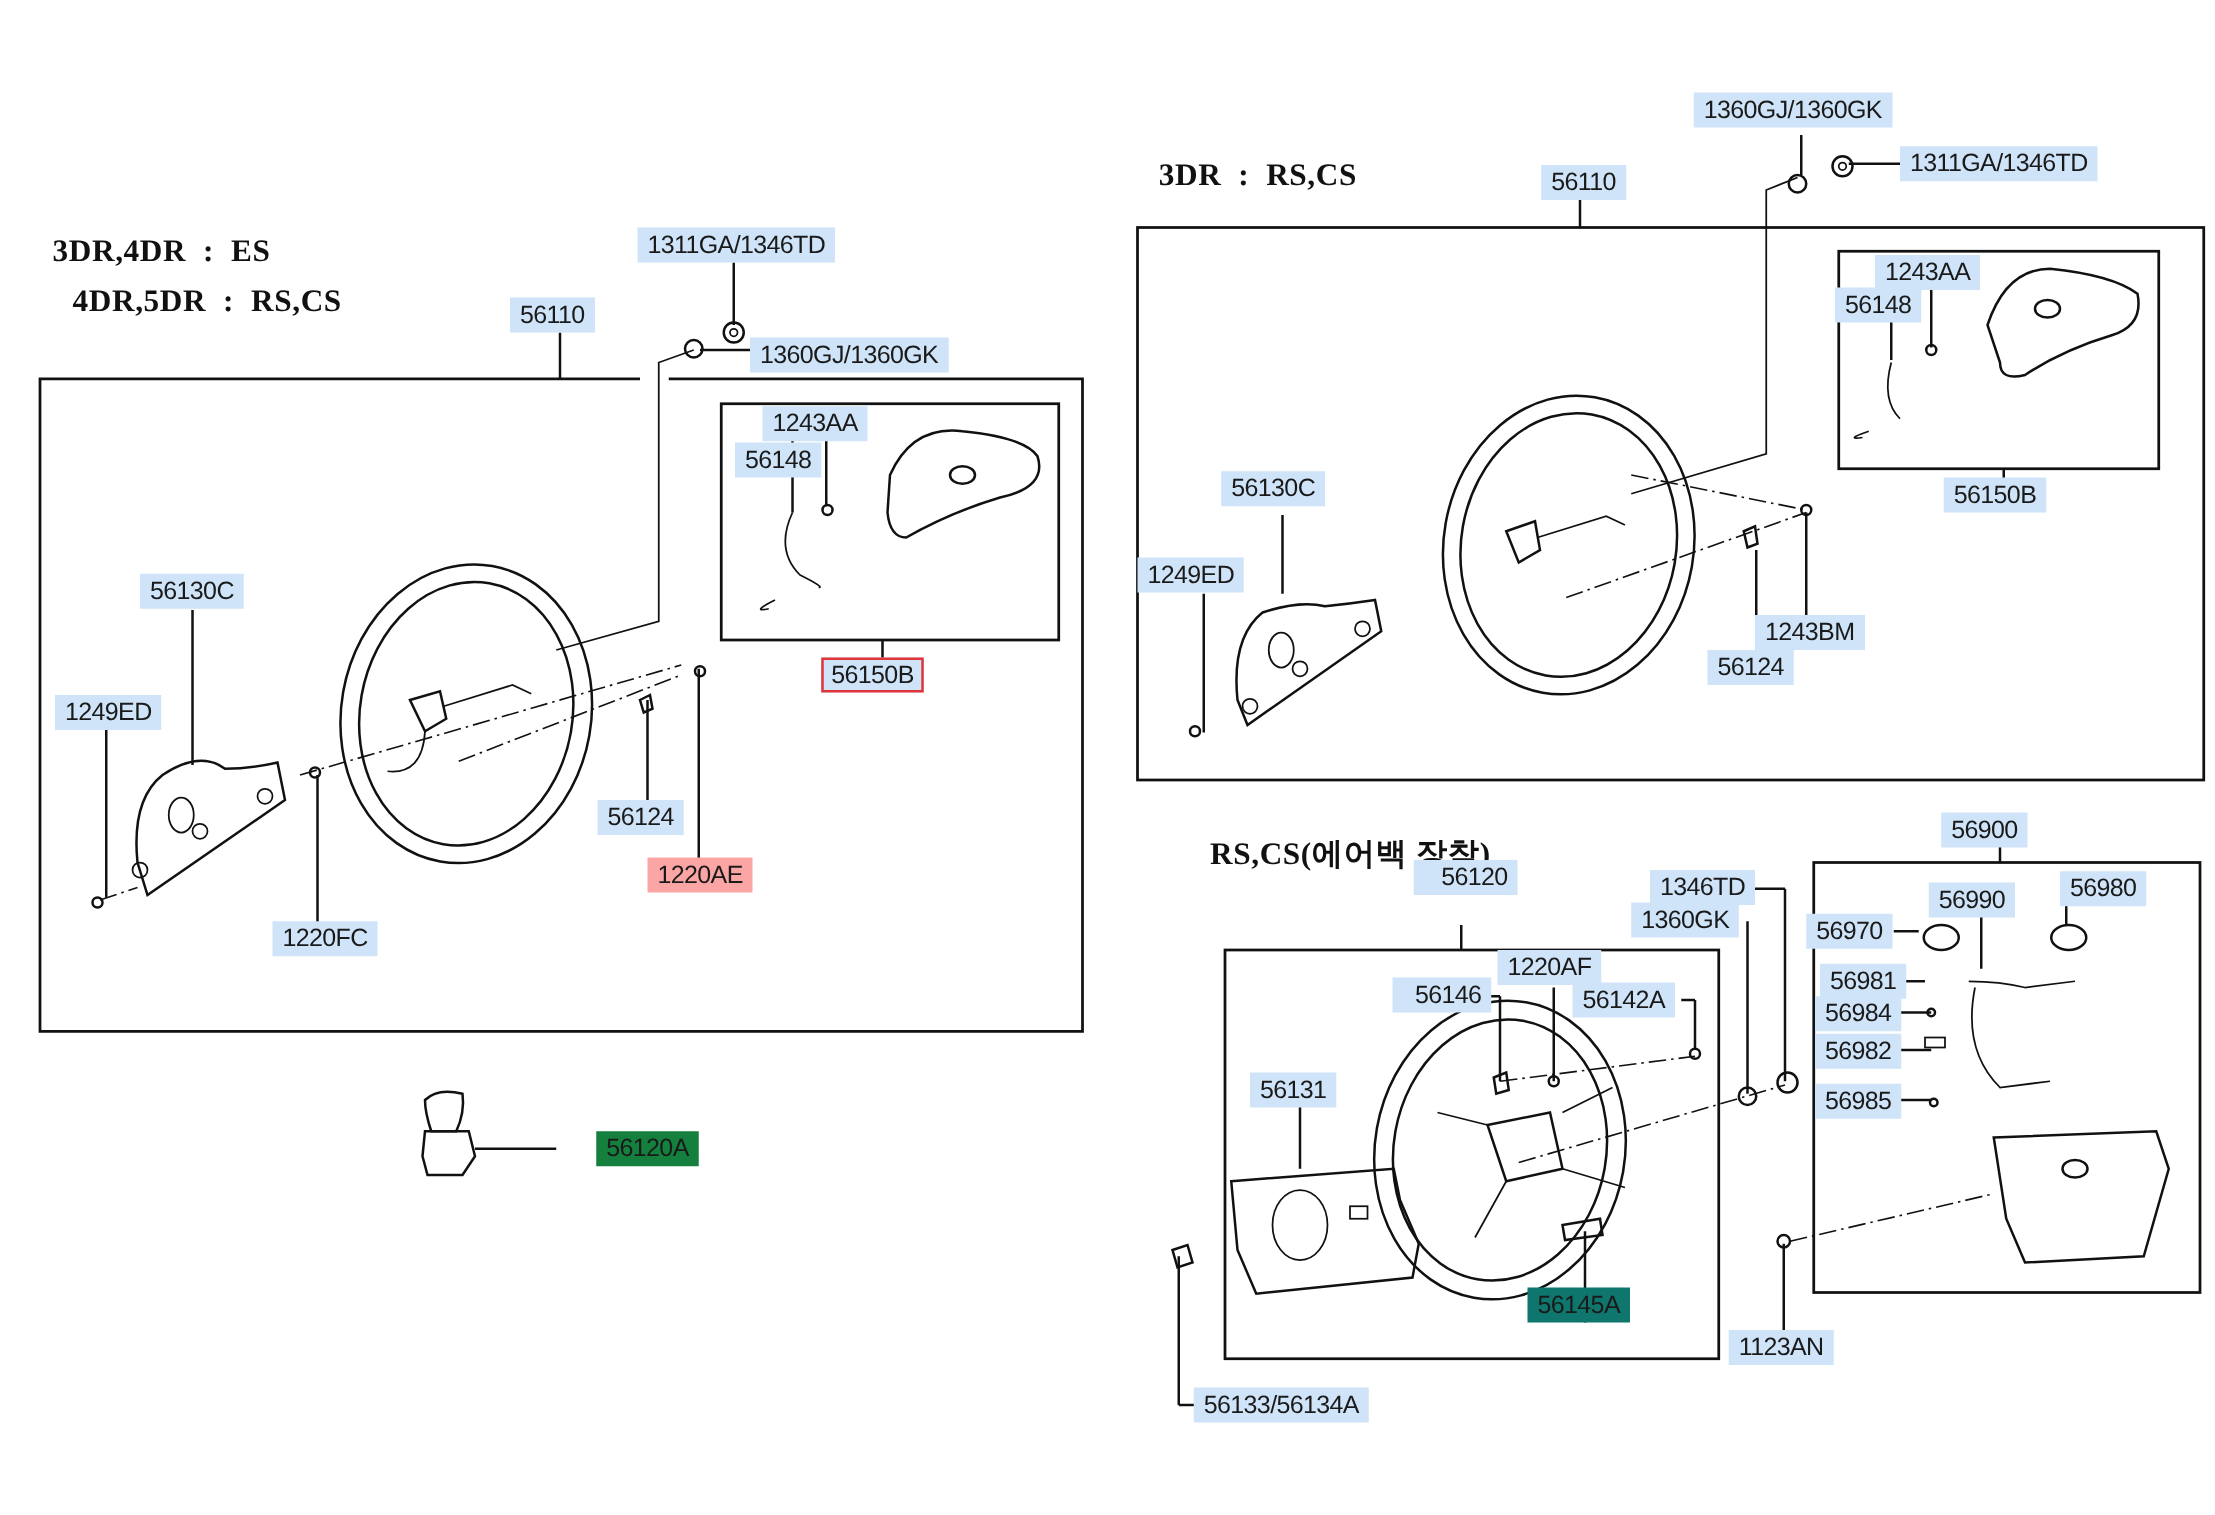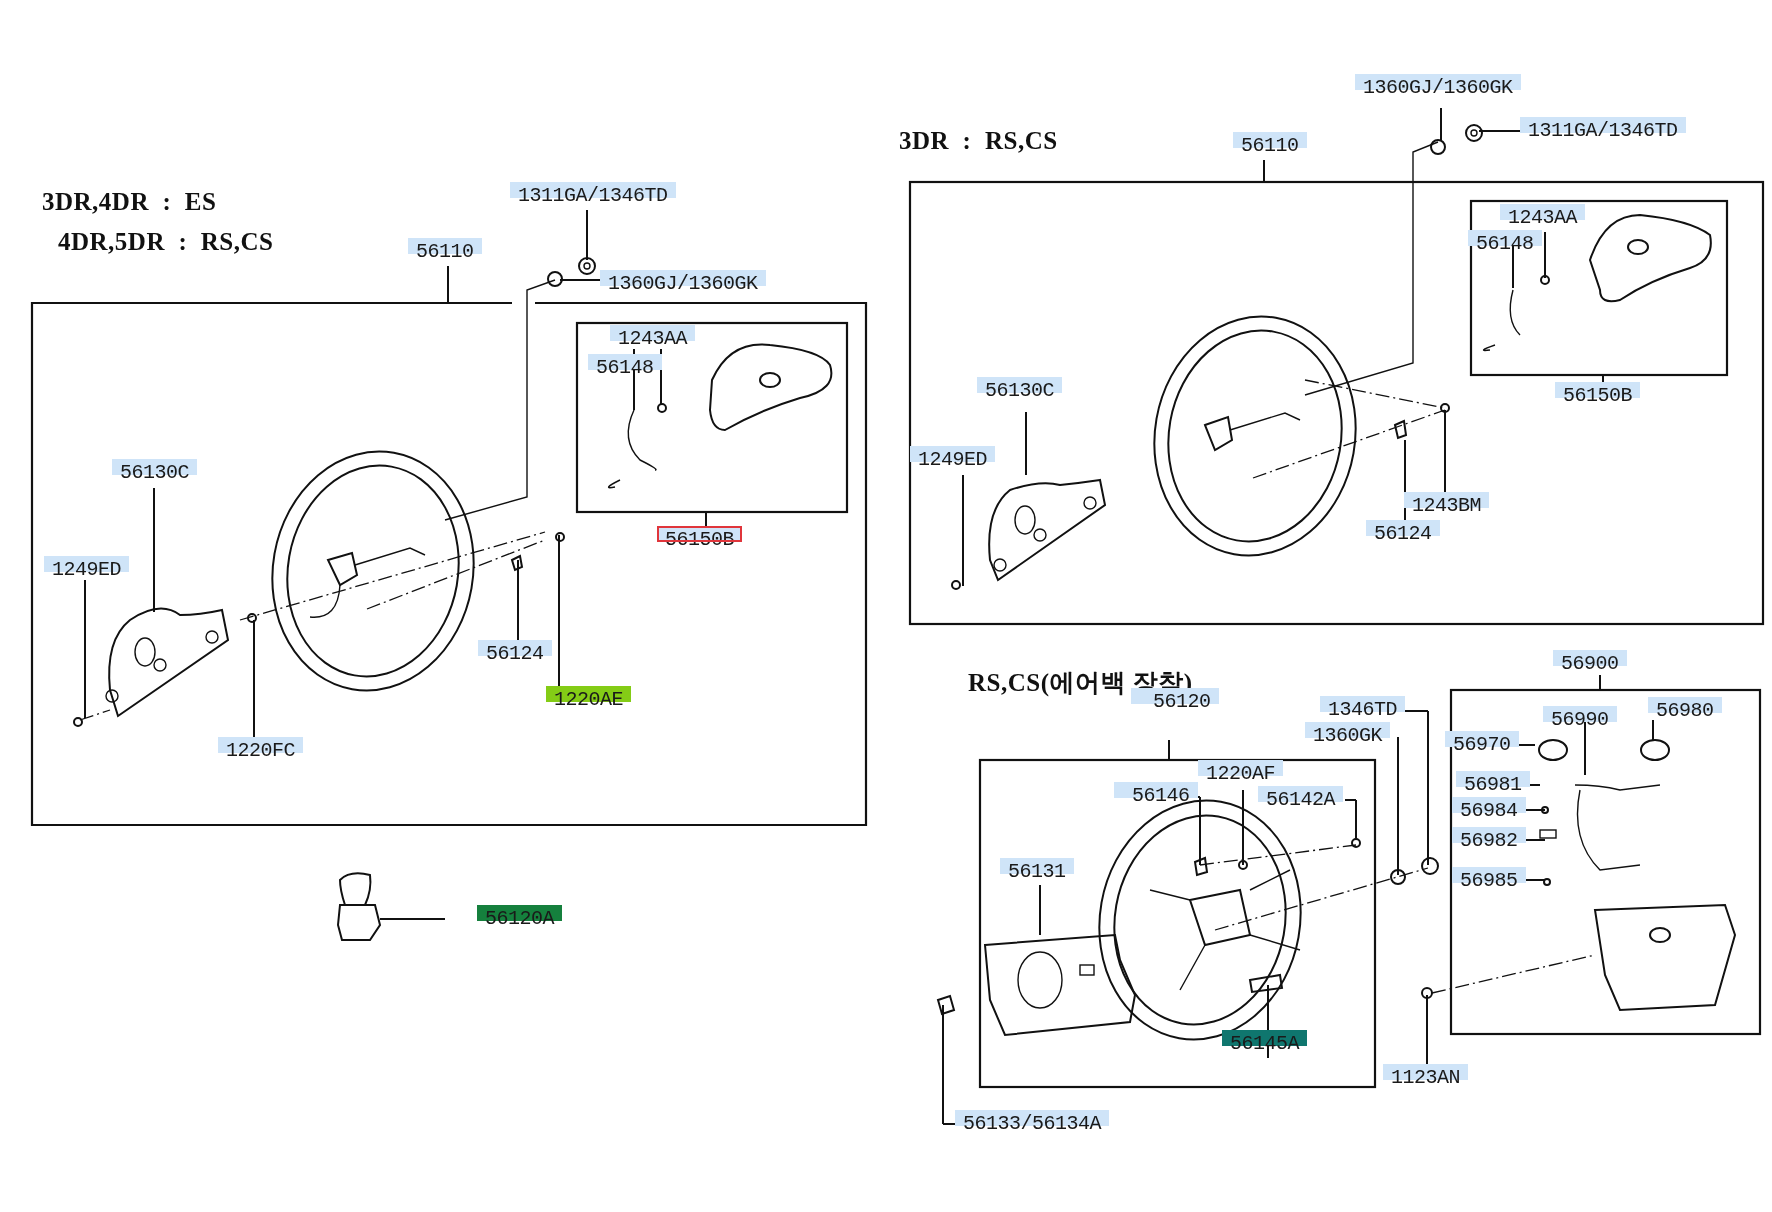--- a/index.html
+++ b/index.html
@@ -1,18 +1,18 @@
 <!DOCTYPE html>
 <html><head>
 <meta charset="utf-8">
 <style>
   html, body { margin: 0; padding: 0; background: #ffffff; }
   body { width: 1772px; height: 1212px; position: relative; overflow: hidden; font-family: "Liberation Sans", sans-serif; }
   .heading { position: absolute; font-family: "Liberation Serif", "DejaVu Serif", serif; font-weight: bold; font-size: 25px; color: #111; letter-spacing: 0.5px; white-space: pre; }
-  .lbl { position: absolute; background: #cfe4f8; color: #1a1a1a; font-size: 20px; height: 16px; line-height: 28px; padding: 0 8px; white-space: nowrap; font-family: Liberation Mono, monospace; letter-spacing: -0.5px; cursor: pointer; text-align: center; }
+  .lbl { position: absolute; background: #cfe4f8; color: #1a1a1a; font-size: 20px; height: 28px; line-height: 28px; padding: 0 8px; white-space: nowrap; font-family: Liberation Sans, sans-serif; letter-spacing: -0.5px; cursor: pointer; text-align: center; }
   .lbl.hl { outline: 2px solid #e0353b; outline-offset: -2px; }
   svg.drawing { position: absolute; left: 0; top: 0; }
   svg.drawing line, svg.drawing path, svg.drawing rect, svg.drawing ellipse, svg.drawing circle, svg.drawing polyline { fill: none; stroke: #111; }
   .box { stroke-width: 2.2; }
   .lead { stroke-width: 2; }
   .dash { stroke-width: 1.3; stroke-dasharray: 14 4 2 4; }
   .part { stroke-width: 2; }
   .thin { stroke-width: 1.4; }
 </style>
 </head>
@@ -163,34 +163,34 @@
     <circle class="part" cx="1547" cy="882" r="3"></circle>
     <path class="part" d="M1595 910 L1725 905 L1735 935 L1715 1005 L1620 1010 L1605 975 Z"></path>
     <ellipse class="part" cx="1660" cy="935" rx="10" ry="7"></ellipse>
     <line class="dash" x1="1432" y1="993" x2="1595" y2="955"></line>
     <circle class="part" cx="1427" cy="993" r="5"></circle>
   </g>
 </svg>
 
 <div class="heading" style="left:42px; top:188px;">3DR,4DR  :  ES</div>
 <div class="heading" style="left:58px; top:228px;">4DR,5DR  :  RS,CS</div>
-<div class="heading" style="left:899px; top:127px;">3DR  :  RS,CS</div>
+<div class="heading" style="left:927px; top:127px;">3DR  :  RS,CS</div>
 <div class="heading" style="left:968px; top:666px;">RS,CS(에어백 장착)</div>
 
 <div class="lbl" style="left: 408px; top: 238px; background: rgb(207, 228, 248);">56110</div>
 <div class="lbl" style="left: 510px; top: 182px; background: rgb(207, 228, 248);">1311GA/1346TD</div>
 <div class="lbl" style="left: 600px; top: 270px; background: rgb(207, 228, 248);">1360GJ/1360GK</div>
 <div class="lbl" style="left: 610px; top: 325px; background: rgb(207, 228, 248);">1243AA</div>
 <div class="lbl" style="left: 588px; top: 354px; background: rgb(207, 228, 248);">56148</div>
 <div class="lbl hl" style="left: 657px; top: 526px; background: rgb(207, 228, 248); outline-color: rgb(224, 53, 59);">56150B</div>
 <div class="lbl" style="left: 112px; top: 459px; background: rgb(207, 228, 248);">56130C</div>
 <div class="lbl" style="left: 44px; top: 556px; background: rgb(207, 228, 248);">1249ED</div>
 <div class="lbl" style="left: 218px; top: 737px; background: rgb(207, 228, 248);">1220FC</div>
 <div class="lbl" style="left: 478px; top: 640px; background: rgb(207, 228, 248);">56124</div>
-<div class="lbl" style="left: 518px; top: 686px; background: #84cc16; margin-left: 28px;">1220AE</div>
+<div class="lbl" style="left: 518px; top: 686px; background: #fca5a5;">1220AE</div>
 <div class="lbl" style="left: 445px; top: 905px; background: #15803d; margin-left: 32px;">56120A</div>
 
 <div class="lbl" style="left: 1233px; top: 132px; background: rgb(207, 228, 248);">56110</div>
 <div class="lbl" style="left: 1355px; top: 74px; background: rgb(207, 228, 248);">1360GJ/1360GK</div>
 <div class="lbl" style="left: 1520px; top: 117px; background: rgb(207, 228, 248);">1311GA/1346TD</div>
 <div class="lbl" style="left: 1500px; top: 204px; background: rgb(207, 228, 248);">1243AA</div>
 <div class="lbl" style="left: 1468px; top: 230px; background: rgb(207, 228, 248);">56148</div>
 <div class="lbl" style="left: 1555px; top: 382px; background: rgb(207, 228, 248);">56150B</div>
 <div class="lbl" style="left: 977px; top: 377px; background: rgb(207, 228, 248);">56130C</div>
 <div class="lbl" style="left: 910px; top: 446px; background: rgb(207, 228, 248);">1249ED</div>

